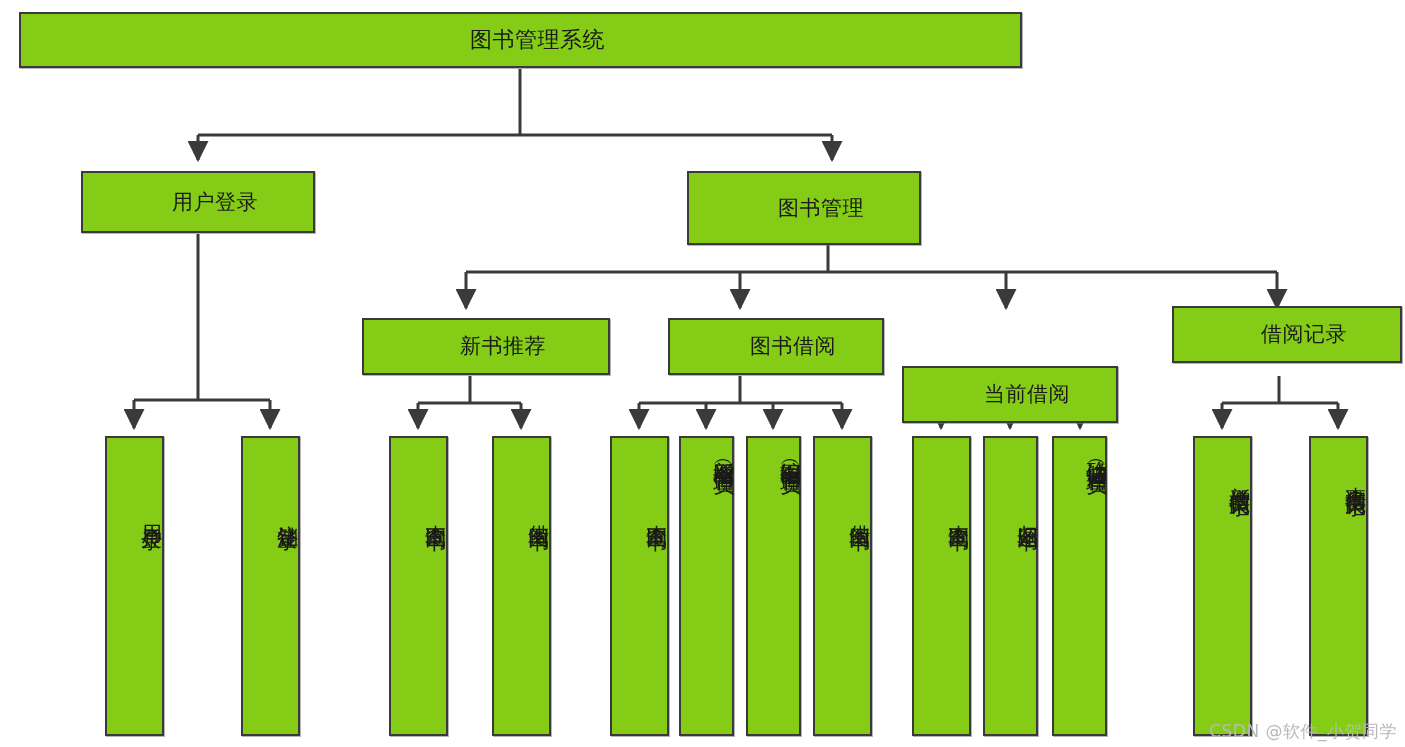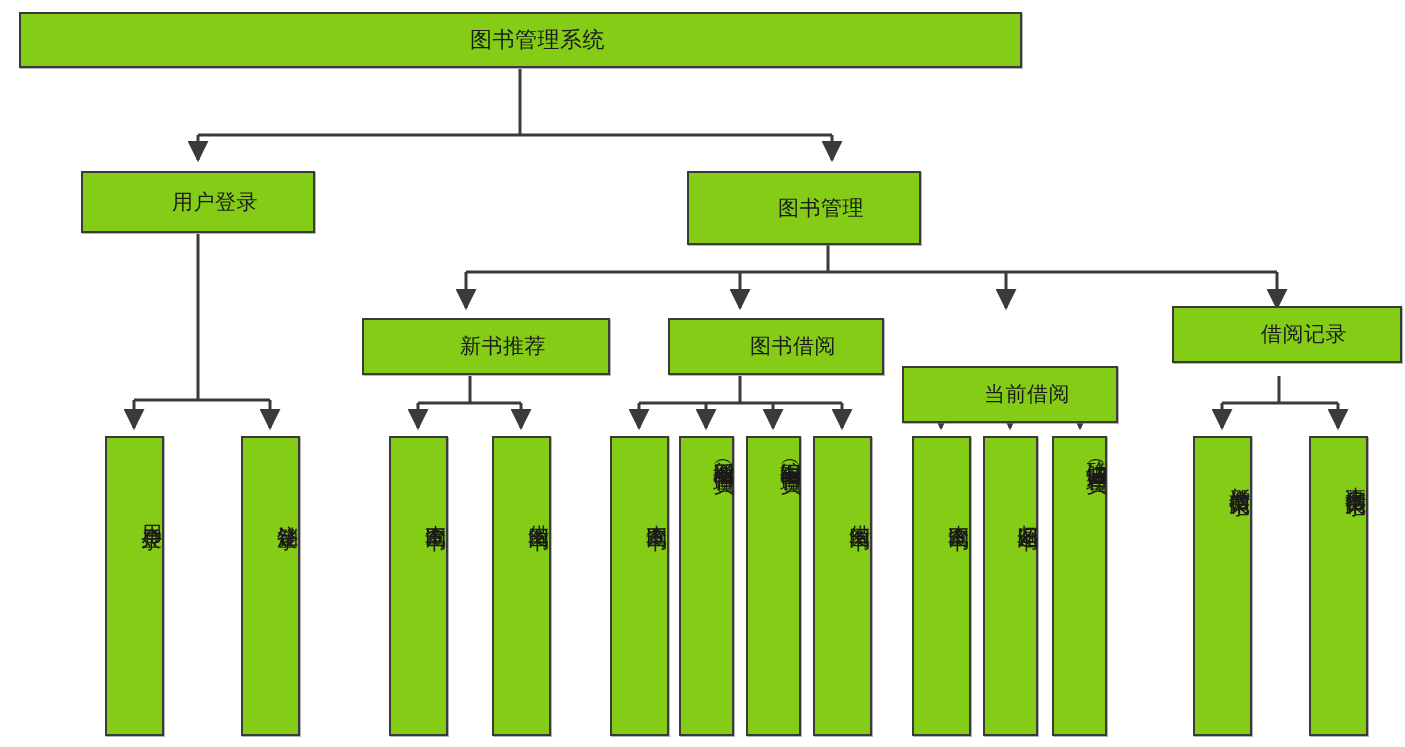--- a/index.html
+++ b/index.html
@@ -189,14 +189,15 @@
     <span class="label">确认归还（管理员）</span>
   </div>
 
   <div class="node v" style="left:1193px; top:436px; width:59px; height:300px; padding-top:32px;">
     <span class="label">新增借阅记录</span>
   </div>
   <div class="node v" style="left:1309px; top:436px; width:59px; height:300px; padding-top:32px;">
     <span class="label">查询借阅记录</span>
   </div>
 
+  <div class="watermark">CSDN @软件_小贺同学</div>
 
 </div>
 
 </body></html>

